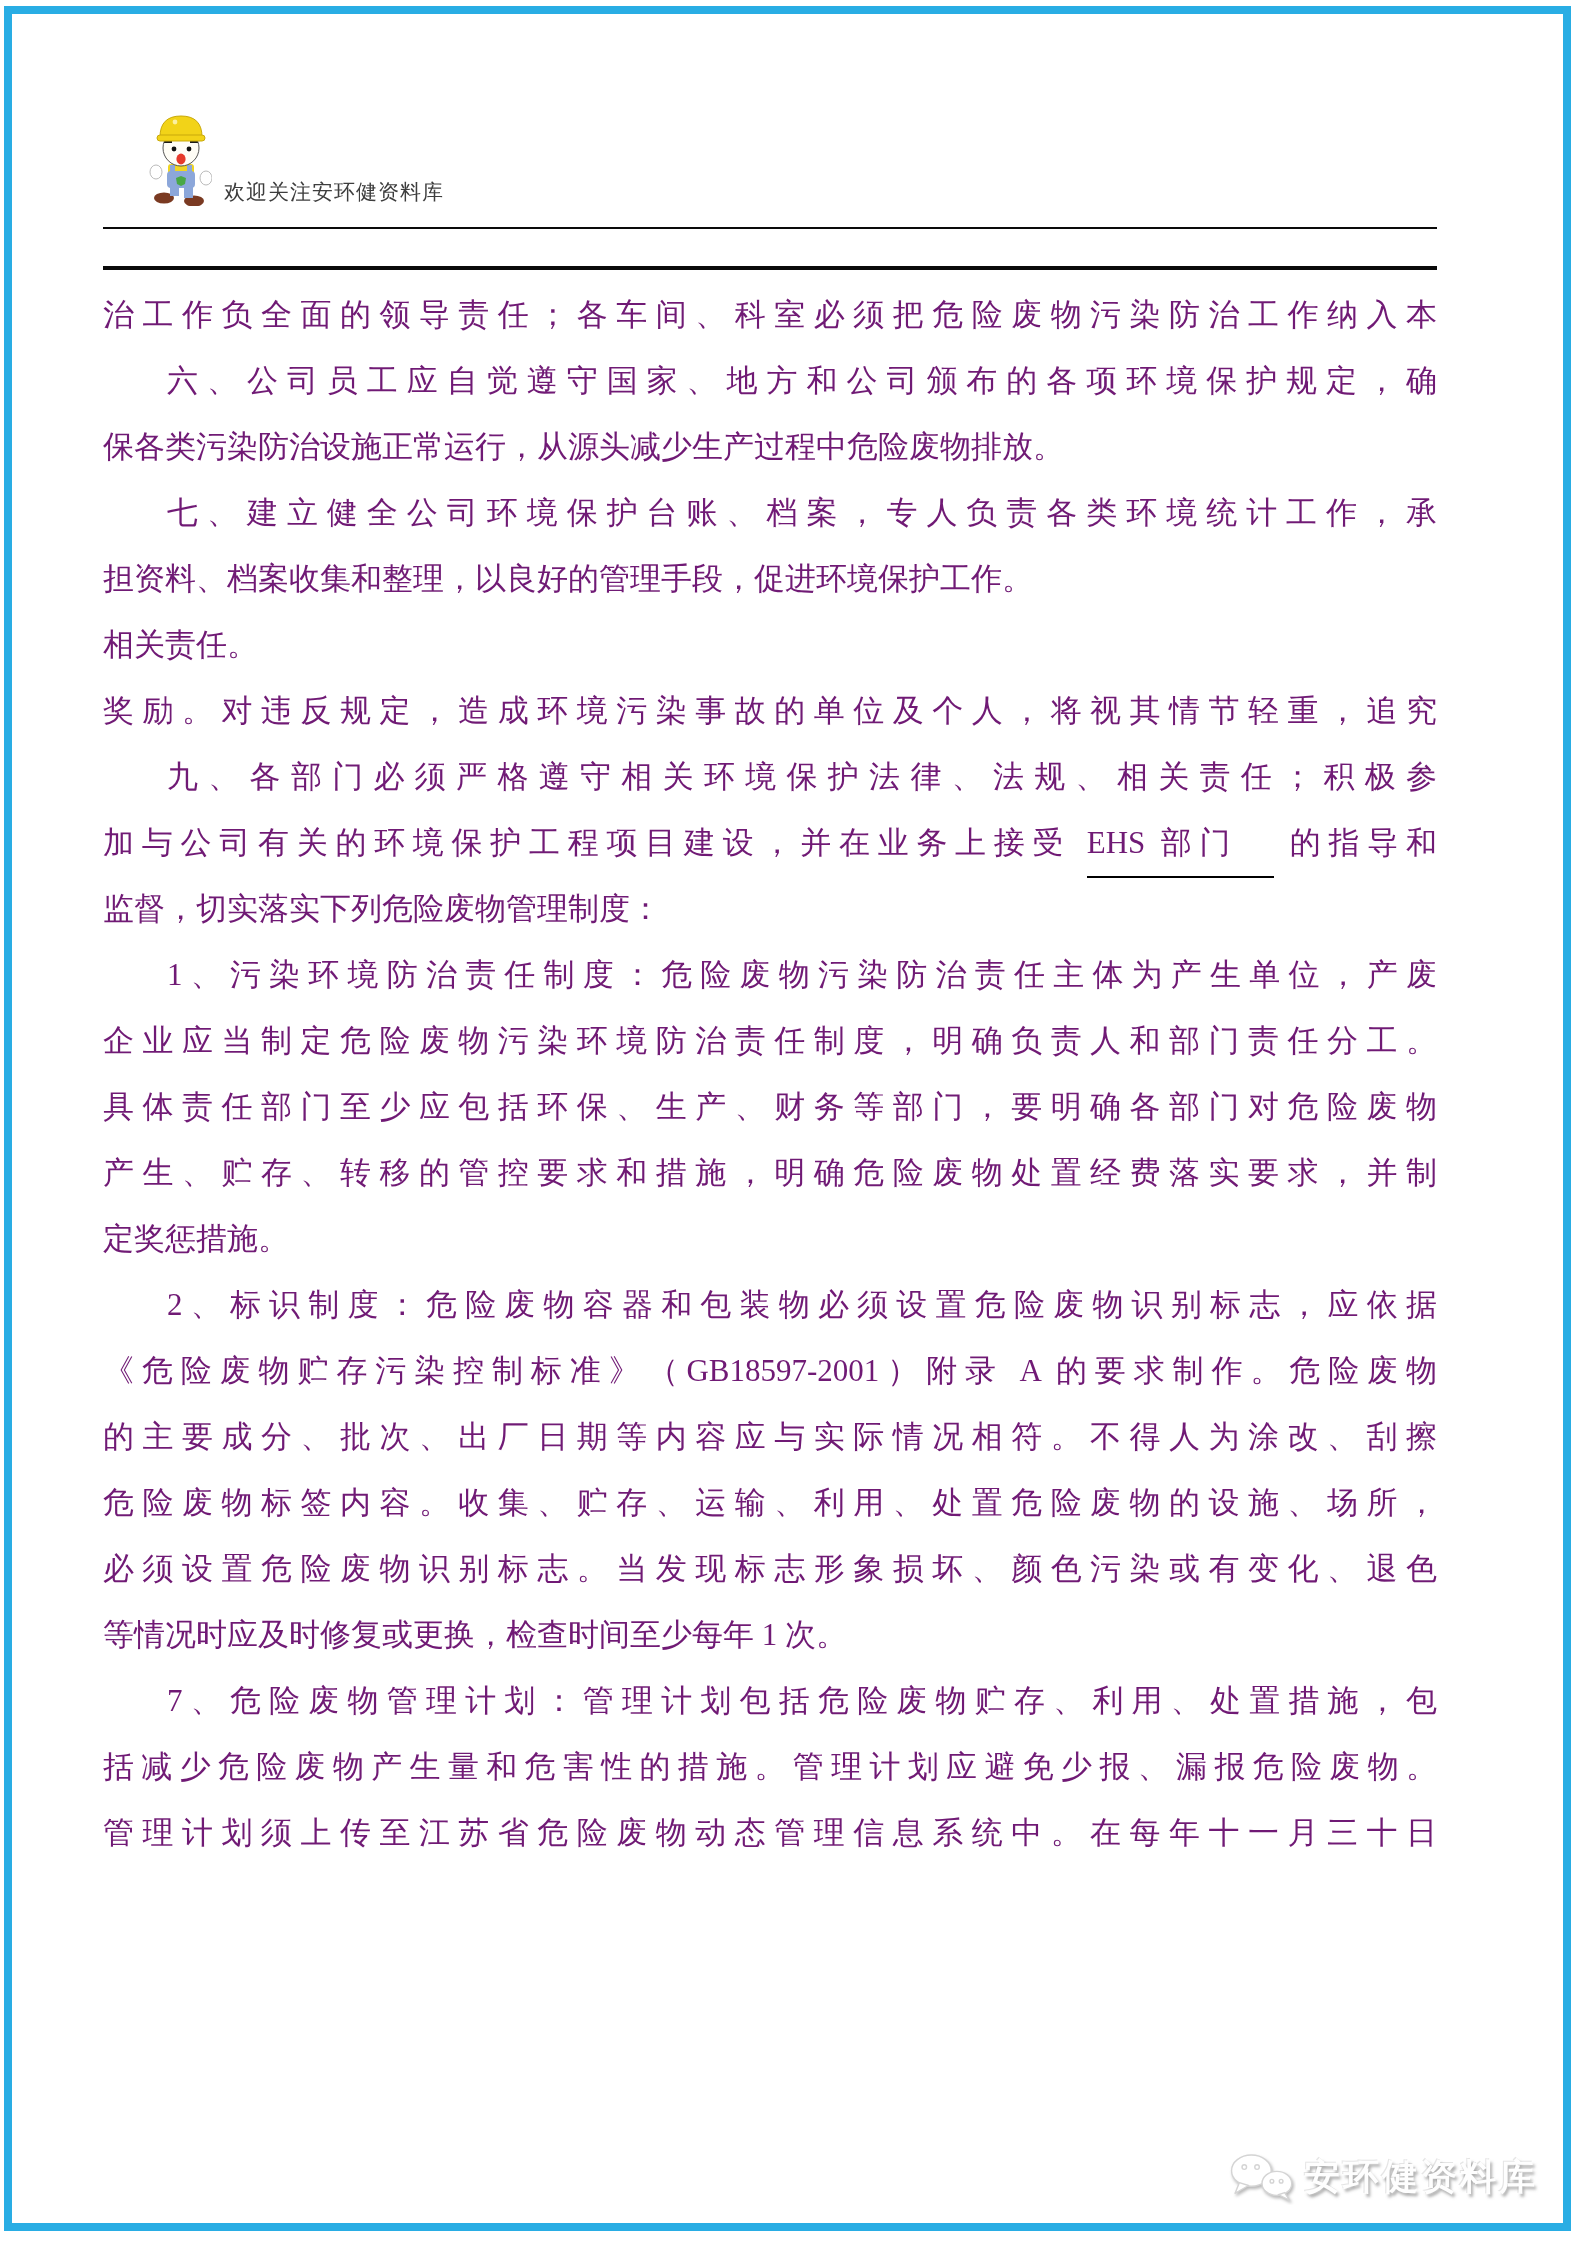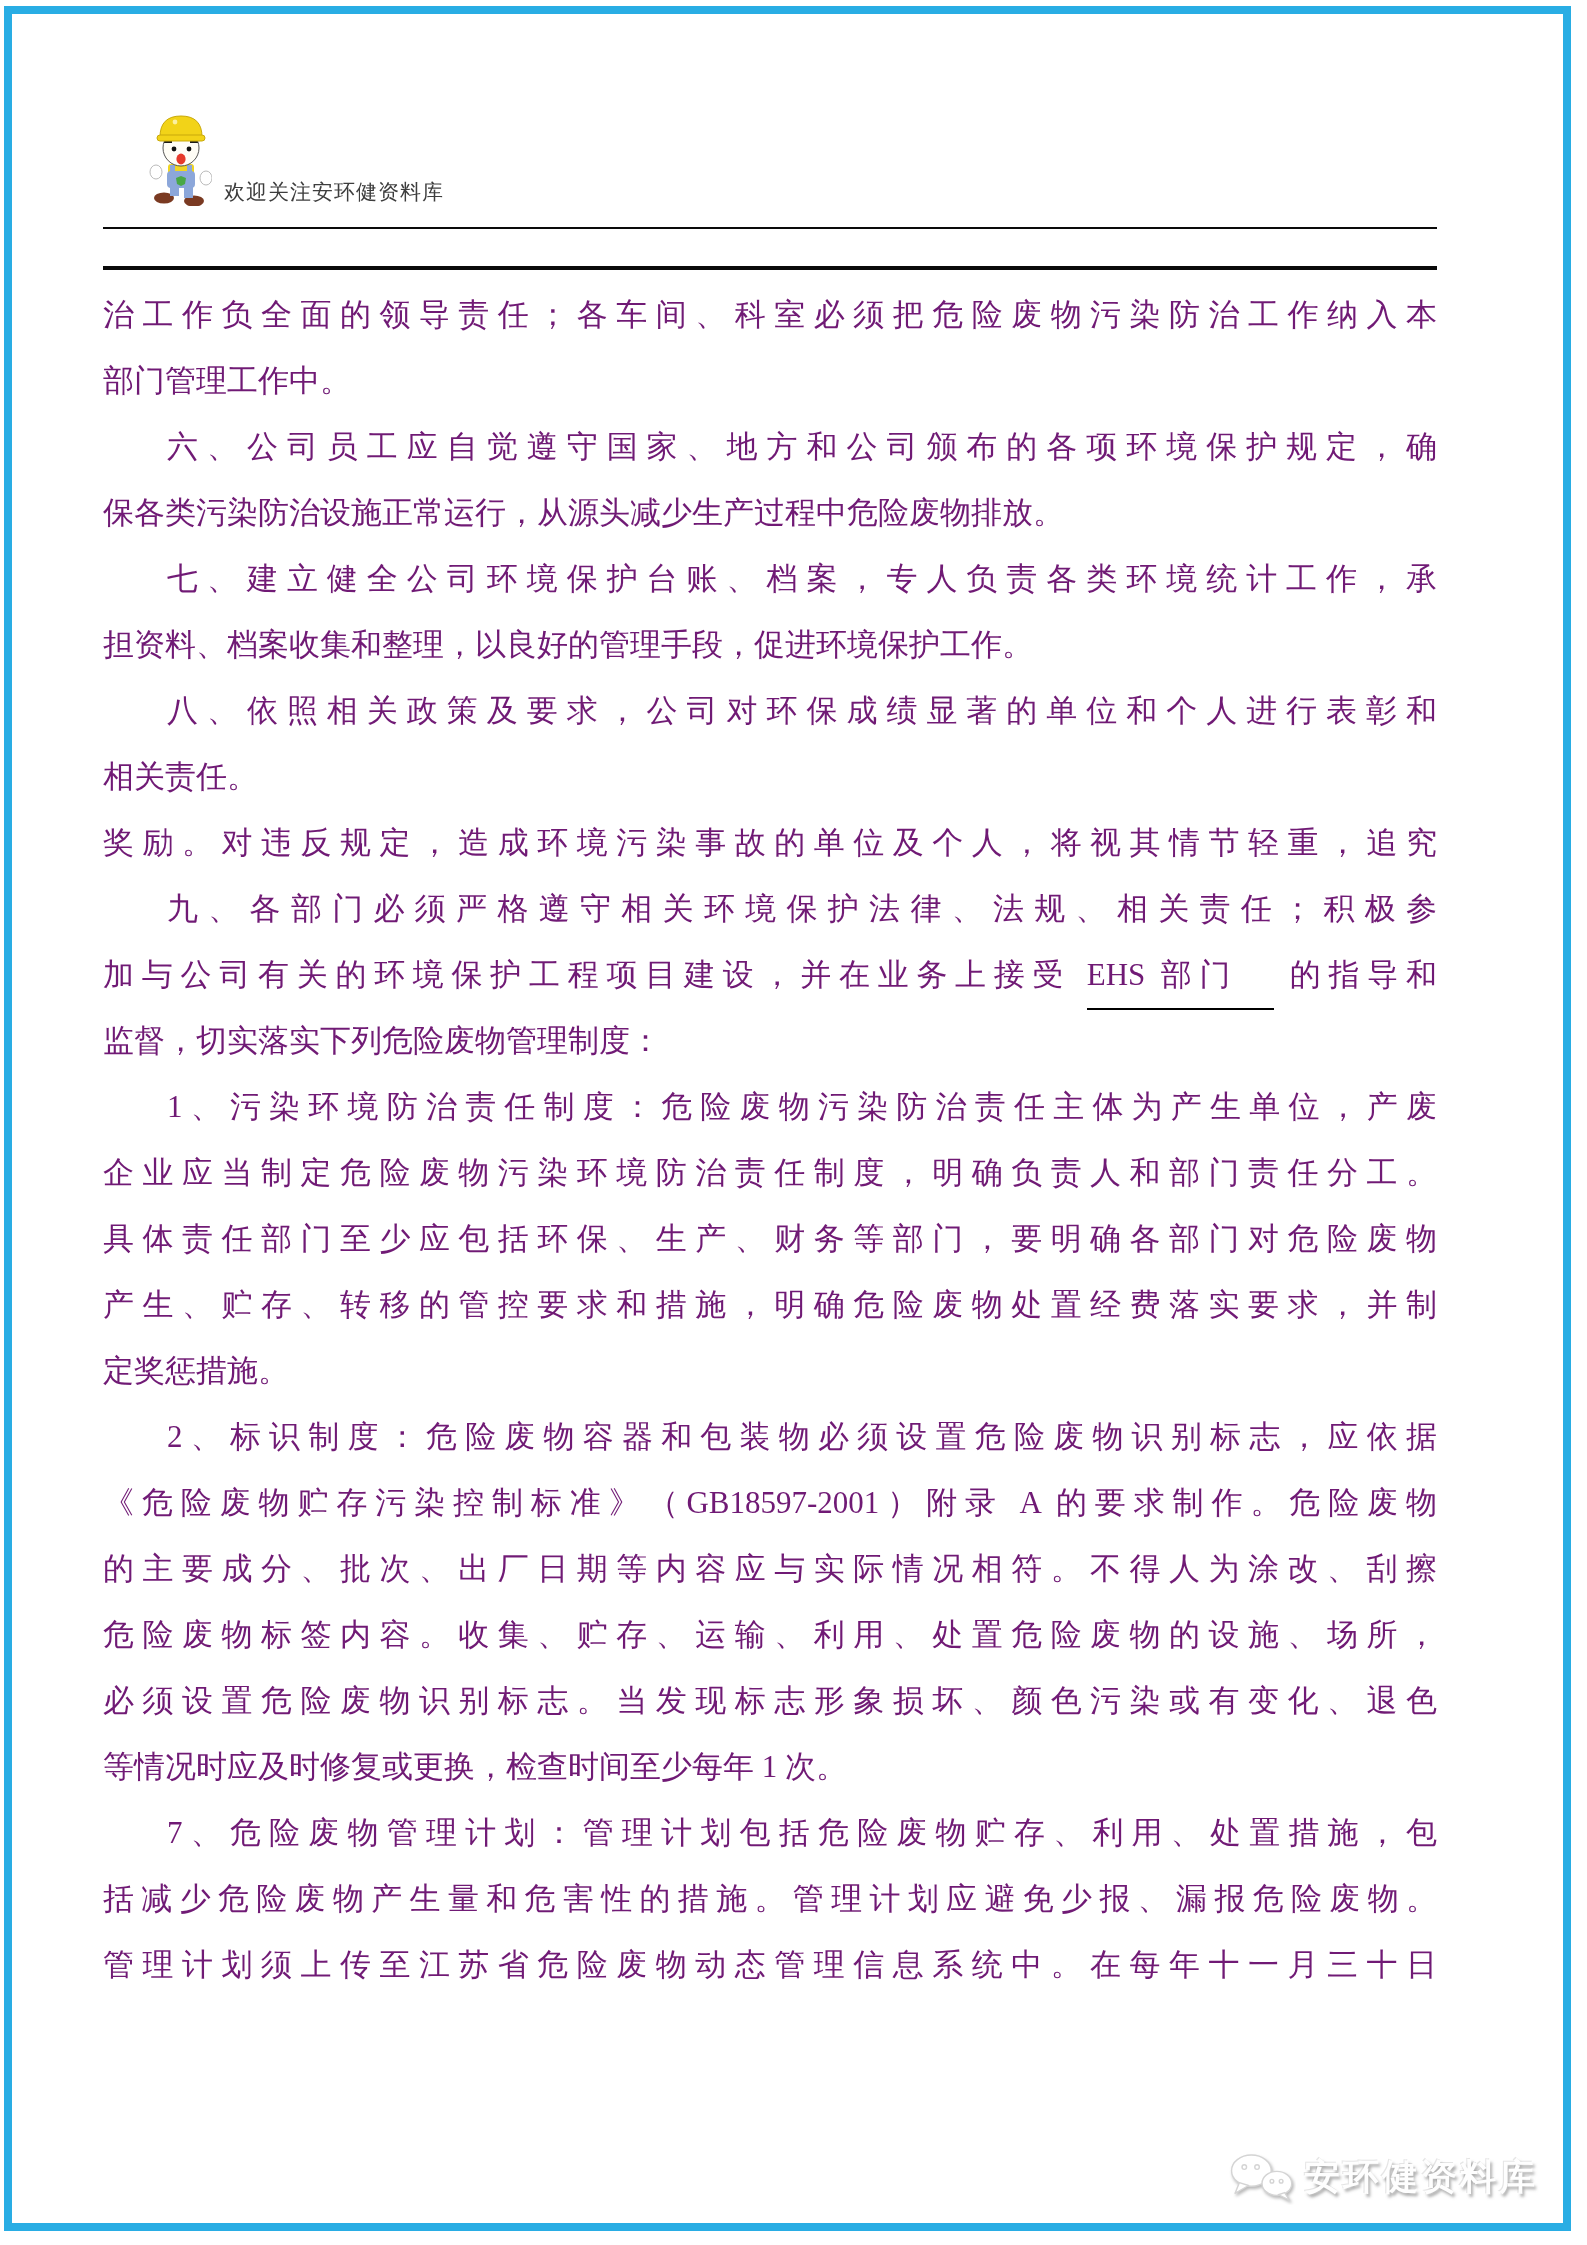--- a/index.html
+++ b/index.html
@@ -74,26 +74,24 @@
     <ellipse cx="33" cy="49" rx="4.6" ry="5.4" fill="#e63a2b"></ellipse>
   </svg>
 
   <div class="slogan">欢迎关注安环健资料库</div>
 
   <div class="rule-thin"></div>
   <div class="rule-thick"></div>
 
   <div class="doc">
       <div class="line just">治工作负全面的领导责任；各车间、科室必须把危险废物污染防治工作纳入本</div>
-      <div class="line">部门管理工作中。</div>
       <div class="line indent just">六、公司员工应自觉遵守国家、地方和公司颁布的各项环境保护规定，确</div>
       <div class="line">保各类污染防治设施正常运行，从源头减少生产过程中危险废物排放。</div>
       <div class="line indent just">七、建立健全公司环境保护台账、档案，专人负责各类环境统计工作，承</div>
       <div class="line">担资料、档案收集和整理，以良好的管理手段，促进环境保护工作。</div>
-      <div class="line indent just">八、依照相关政策及要求，公司对环保成绩显著的单位和个人进行表彰和</div>
       <div class="line">相关责任。</div>
       <div class="line just">奖励。对违反规定，造成环境污染事故的单位及个人，将视其情节轻重，追究</div>
       <div class="line indent just">九、各部门必须严格遵守相关环境保护法律、法规、相关责任；积极参</div>
       <div class="line just"><span>加与公司有关的环境保护工程项目建设，并在业务上接受 </span><span class="uline">EHS 部门</span><span> 的指导和</span></div>
       <div class="line">监督，切实落实下列危险废物管理制度：</div>
       <div class="line indent just">1、污染环境防治责任制度：危险废物污染防治责任主体为产生单位，产废</div>
       <div class="line just">企业应当制定危险废物污染环境防治责任制度，明确负责人和部门责任分工。</div>
       <div class="line just">具体责任部门至少应包括环保、生产、财务等部门，要明确各部门对危险废物</div>
       <div class="line just">产生、贮存、转移的管控要求和措施，明确危险废物处置经费落实要求，并制</div>
       <div class="line">定奖惩措施。</div>

